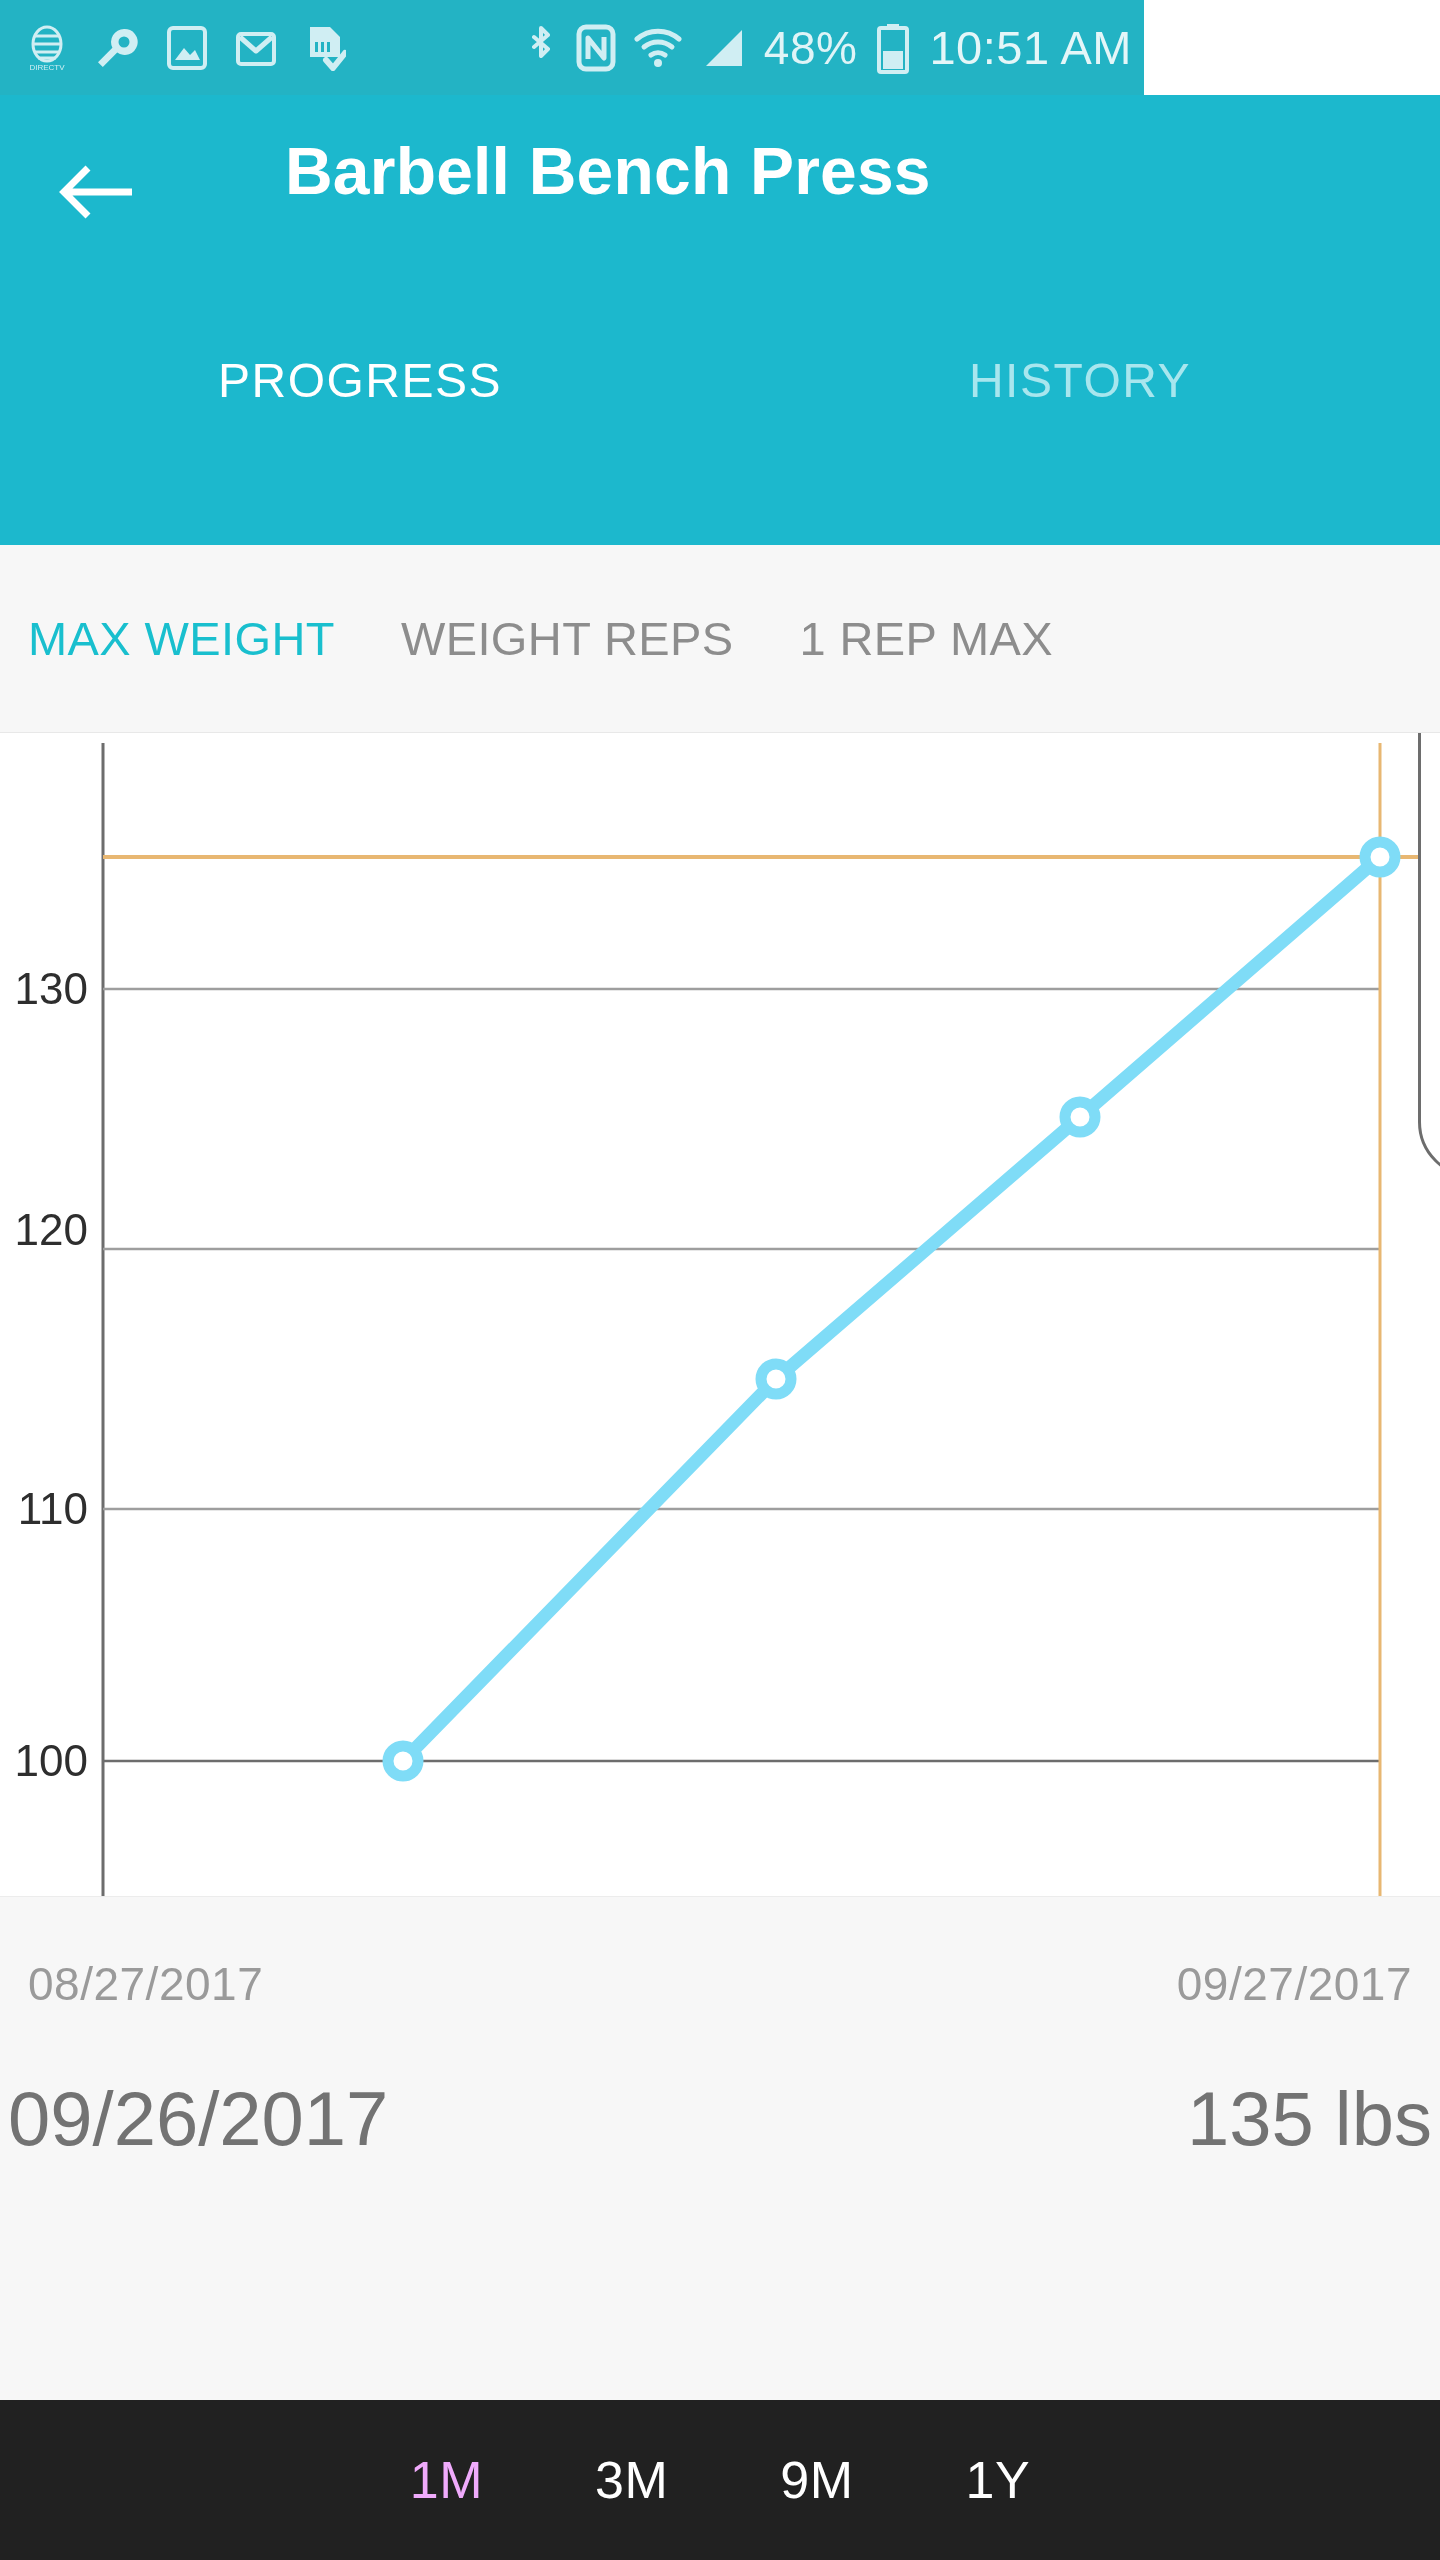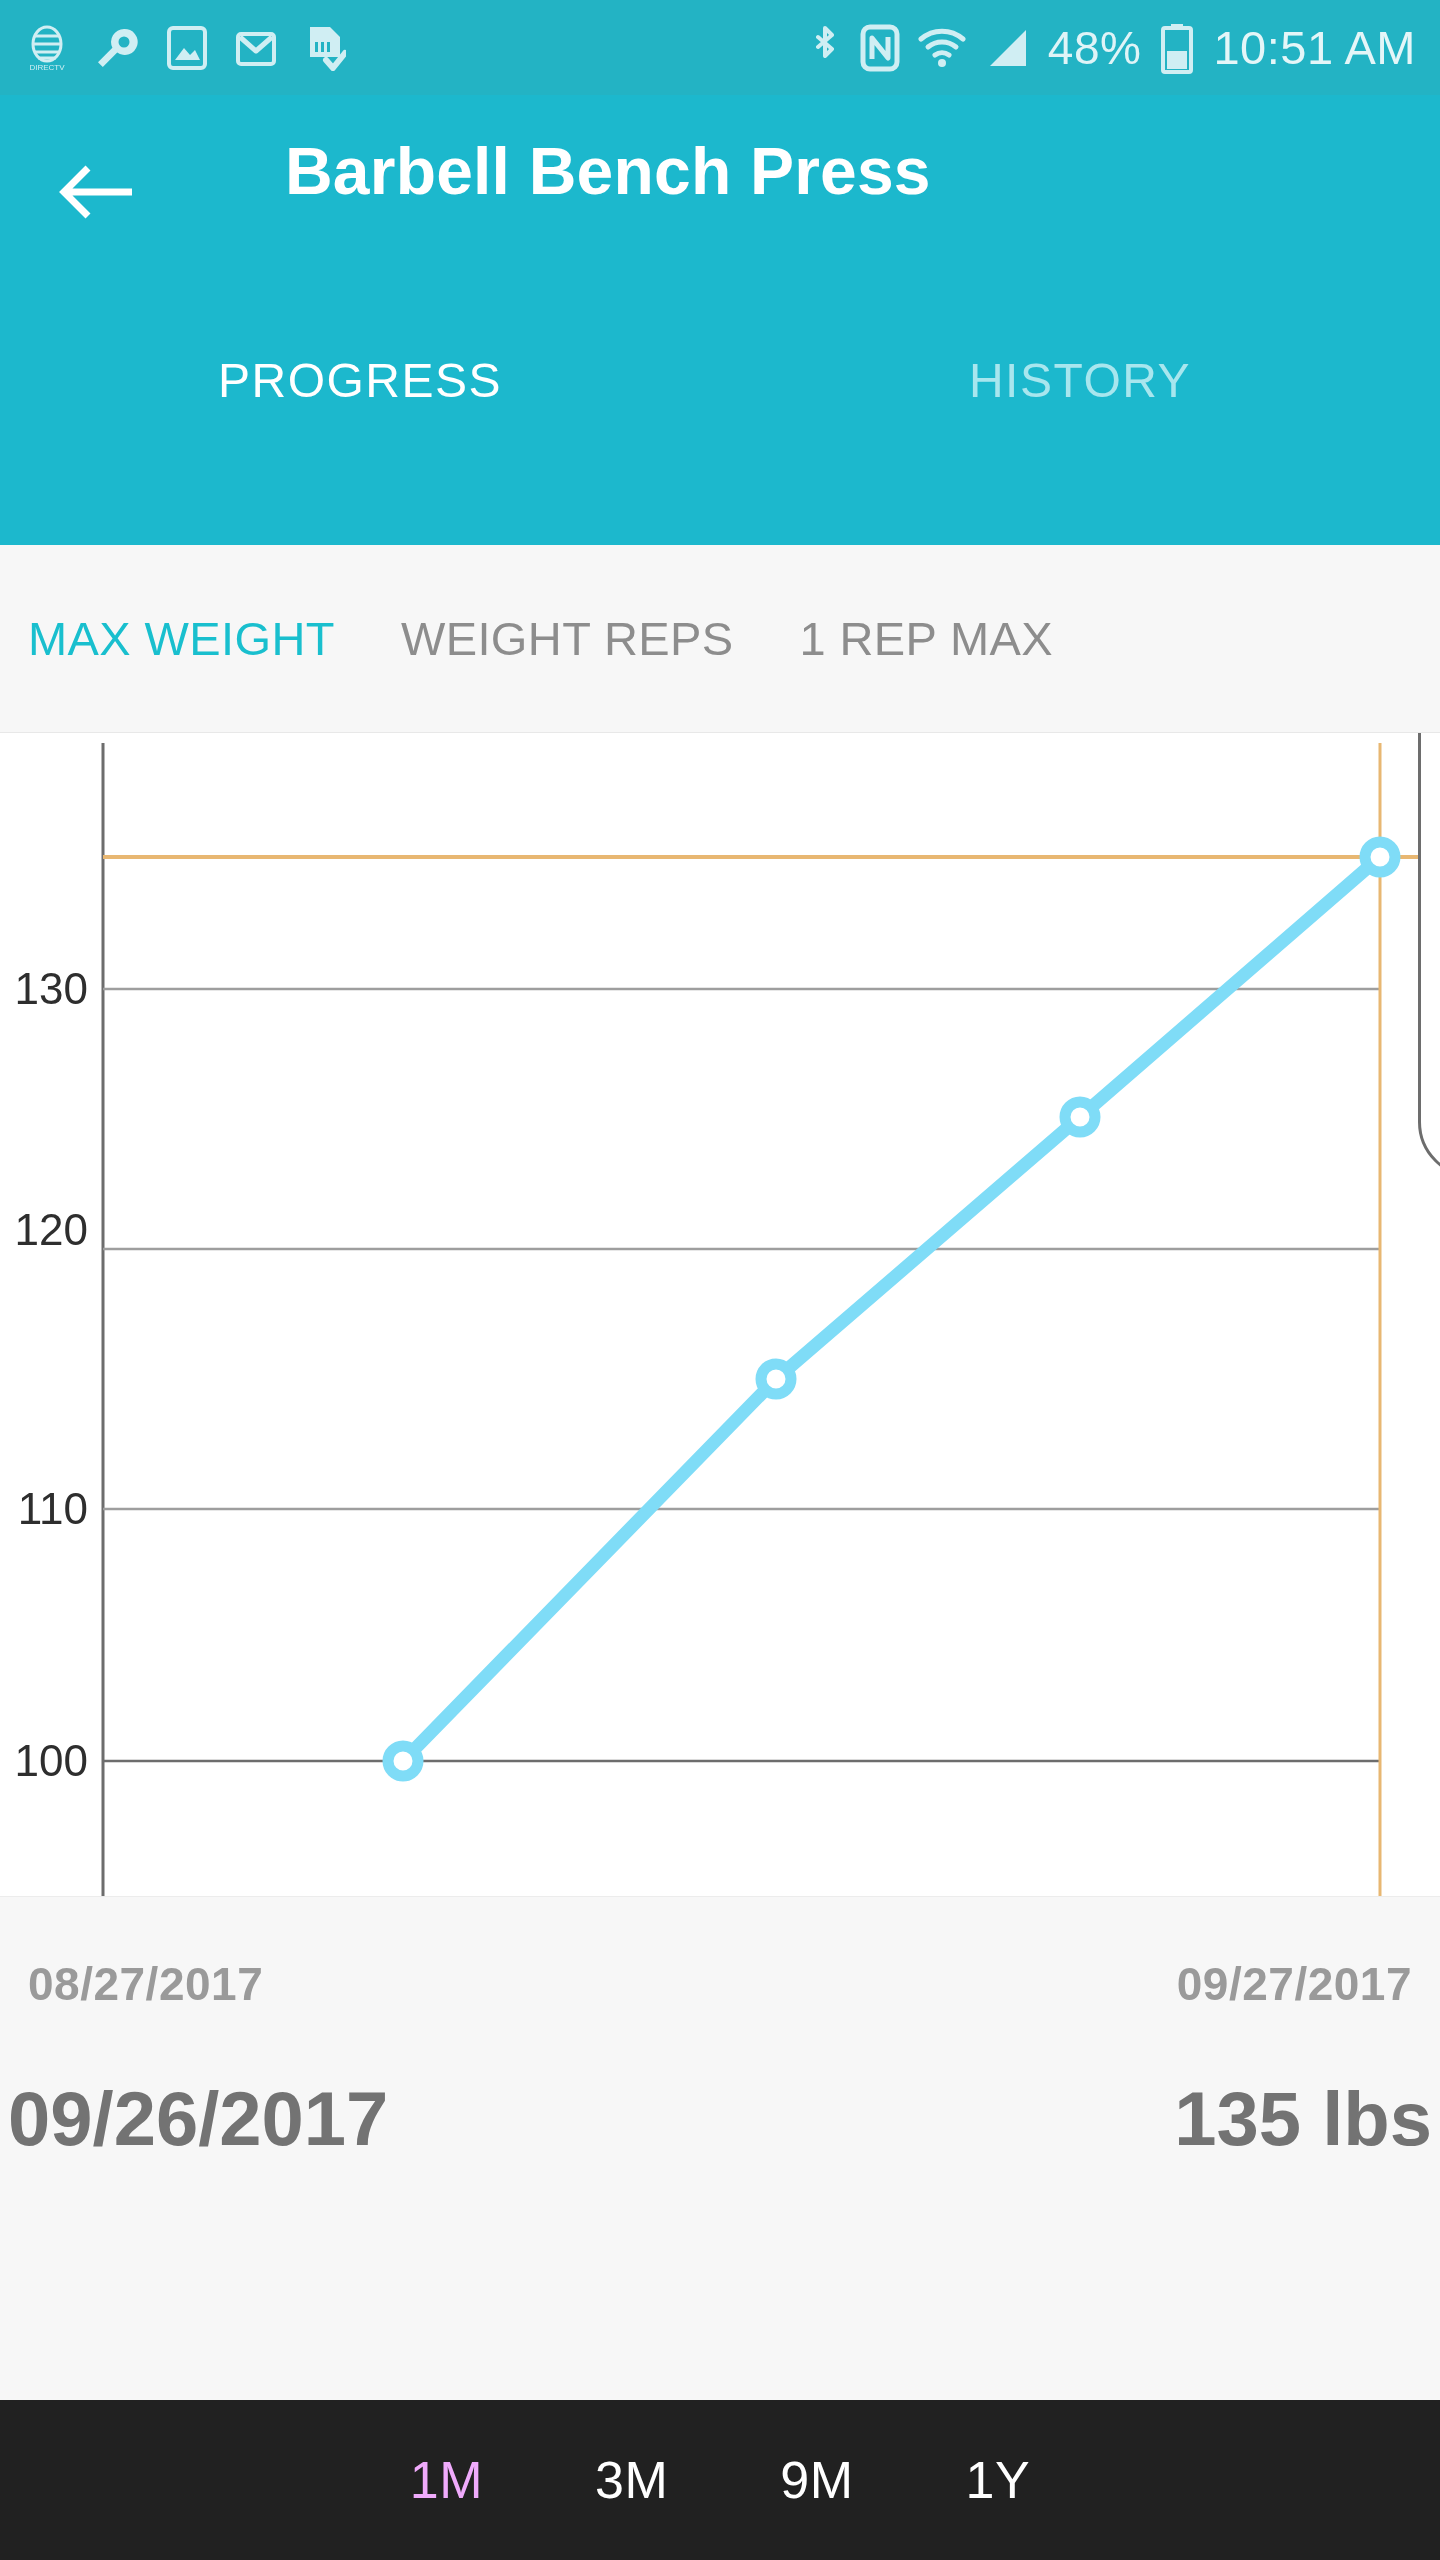--- a/index.html
+++ b/index.html
@@ -7,24 +7,24 @@
   body {
     font-family:"Liberation Sans", sans-serif;
     background:#ffffff;
     overflow:hidden;
     -webkit-font-smoothing:antialiased;
   }
   .screen { position:relative; width:1440px; height:2560px; }
 
   
   .statusbar {
-    position:absolute; left:0; top:0; width:1440px; height:95px;
+    position:absolute; left:0; top:0; width:1144px; height:95px;
     background:#23b3c4;
     display:flex; align-items:center;
-    padding:0 24px 0 26px;
+    padding:0 12px 0 26px;
   }
   .status-left { display:flex; align-items:center; gap:26px; }
   .status-right { margin-left:auto; display:flex; align-items:center; gap:18px; }
   .sicon { display:block; opacity:.92; }
   .status-text {
     color:#dff4f7; font-size:46px; font-weight:400; letter-spacing:.5px;
     line-height:1; white-space:nowrap;
   }
   .status-time { color:#e4f6f8; font-size:47px; letter-spacing:.5px; }
 
@@ -90,21 +90,20 @@
     width:170px; height:620px;
     border:3px solid #6d6d6d; border-radius:56px;
     background:#ffffff;
   }
 
   
   .info {
     position:absolute; left:0; top:1896px; width:1440px; height:504px;
     background:#f7f7f7;
     border-top:1px solid #ececec;
-    font-weight:bold;
   }
   .info-range {
     position:absolute; top:60px; left:0; width:1440px;
     display:flex; justify-content:space-between;
     padding:0 28px;
   }
   .info-range span { color:#9a9a9a; font-size:46px; letter-spacing:.5px; }
   .info-main {
     position:absolute; top:178px; left:0; width:1440px;
     display:flex; justify-content:space-between; align-items:flex-end;

